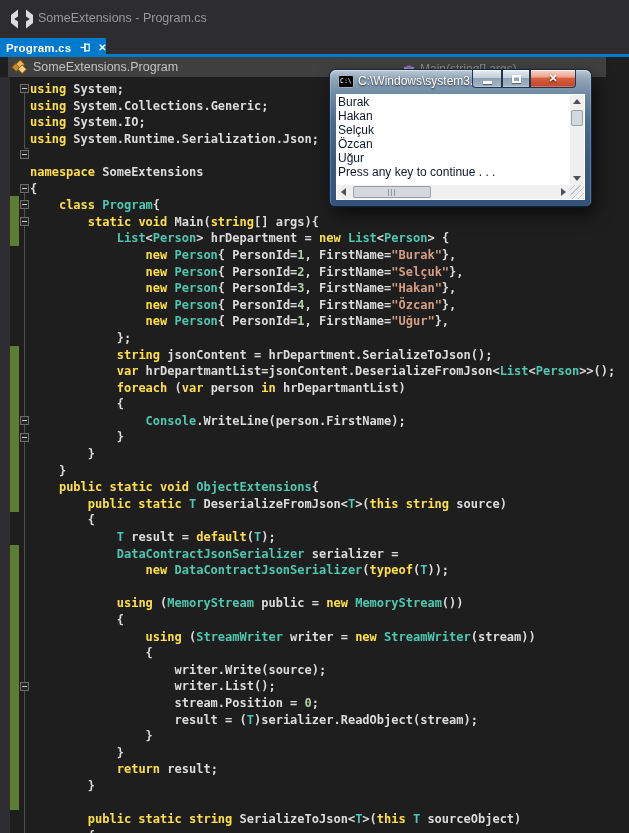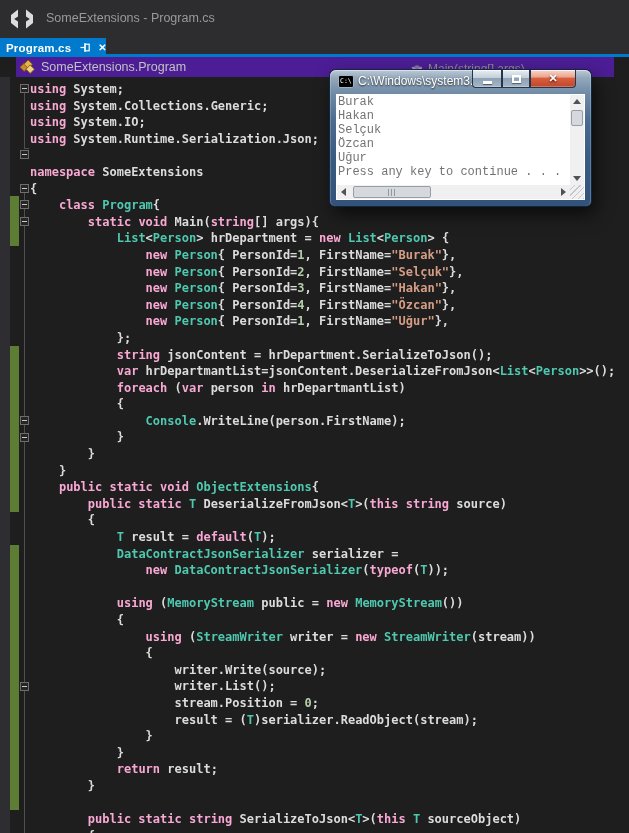--- a/index.html
+++ b/index.html
@@ -2,48 +2,48 @@
 <html><head>
 <meta charset="utf-8">
 <style>
   html,body{margin:0;padding:0;}
   body{width:629px;height:833px;background:#1e1e1e;overflow:hidden;position:relative;
        font-family:"Liberation Sans",sans-serif;-webkit-font-smoothing:antialiased;}
 
   
   .titlebar{position:absolute;left:0;top:0;width:629px;height:38px;background:#2d2d30;}
   .vslogo{position:absolute;left:9px;top:7px;width:26px;height:24px;}
-  .title-text{position:absolute;left:46px;top:11px;font-size:12.5px;color:#999;}
+  .title-text{position:absolute;left:38px;top:11px;font-size:12.5px;color:#999;}
 
   .tabstrip{position:absolute;left:0;top:38px;width:629px;height:19px;background:#2d2d30;}
   .tabstrip .blue-line{position:absolute;left:0;bottom:0;width:629px;height:3px;background:#007acc;}
   .tab{position:absolute;left:0;top:0;height:19px;width:106px;background:#007acc;display:flex;align-items:center;}
   .tab-label{color:#fff;font-size:11.5px;padding-left:6px;font-weight:bold;letter-spacing:.2px;}
   .tab-pin{margin-left:8px;width:13px;height:13px;display:inline-block;}
   .tab-close{margin-left:6px;color:#fff;font-size:10px;line-height:13px;width:13px;text-align:center;font-weight:bold;}
 
-  .breadcrumb{position:absolute;left:16px;top:57px;width:598px;height:20px;background:#4c1d95;}
+  .breadcrumb{position:absolute;left:8px;top:57px;width:598px;height:20px;background:#404040;}
   .bc-left{position:absolute;left:3px;top:0;height:20px;display:flex;align-items:center;}
   .bc-label{color:#c2c2c2;font-size:12.5px;margin-left:5px;}
   .bc-right{position:absolute;left:395px;top:1px;height:18px;display:flex;align-items:flex-end;}
   .bc-right-label{color:#8a8a8a;font-size:12px;margin-left:5px;}
 
   
   .glyph-margin{position:absolute;left:0;top:77px;width:10px;height:756px;background:#2e2e32;}
   .change-bar{position:absolute;left:10px;width:9px;background:#5d7d34;}
   .outline-line{position:absolute;left:24px;width:1px;background:#4f4f4f;}
   .outline-notch{position:absolute;left:24px;width:5px;height:1px;background:#4f4f4f;}
   .outline-box{position:absolute;left:20px;width:9px;height:9px;background:#252526;border:1px solid #6d6d6d;box-sizing:border-box;}
   .outline-box:after{content:'';position:absolute;left:1px;right:1px;top:3px;height:1px;background:#c8c8c8;}
 
   
   #code-area{position:absolute;left:30px;top:81px;font-family:"DejaVu Sans Mono",monospace;
              font-size:12px;font-weight:bold;line-height:16.6px;}
   .cl{white-space:pre;min-height:16.6px;}
-  .k{color:#f9a8d4}.t{color:#4ec9b0}.p{color:#dcdcdc}.s{color:#d69d85}.n{color:#b5cea8}
+  .k{color:#fde047}.t{color:#4ec9b0}.p{color:#dcdcdc}.s{color:#d69d85}.n{color:#b5cea8}
 
   
   .console-window{position:absolute;left:330px;top:70px;width:261px;height:136px;z-index:20;
     border-radius:6px 6px 5px 5px;
     background:linear-gradient(180deg,#bdc9d6 0,#93a7ba 6%,#6d89a4 18%,#4a6b8e 38%,#3a5b80 65%,#32527a 100%);
     box-shadow:0 0 0 1px #10263f,4px 8px 18px rgba(0,0,0,.65),inset 0 1px 0 rgba(255,255,255,.45),inset 1px 0 0 rgba(255,255,255,.2),inset -1px 0 0 rgba(255,255,255,.2);}
   .ctitle{position:absolute;left:0;top:0;right:0;height:24px;}
   .cmd-icon{position:absolute;left:8px;top:5px;width:16px;height:13px;background:#000;border:1px solid #9fb0c0;
             border-radius:2px;box-sizing:border-box;color:#fff;font-family:"DejaVu Sans Mono",monospace;
             font-size:6.5px;line-height:11px;padding-left:1px;}
@@ -56,21 +56,21 @@
   .cbtn.minb{width:30px;border-radius:0 0 0 4px;}
   .cbtn.maxb{width:28px;}
   .cbtn.closeb{width:46px;border-radius:0 0 4px 0;
         background:linear-gradient(180deg,#f6d9cd 0%,#eda58f 40%,#d65f3e 50%,#c1462a 100%);}
   .glyph-min{width:9px;height:3px;background:#fff;margin-top:8px;box-shadow:0 1px 1px rgba(0,0,0,.5);}
   .glyph-max{width:9px;height:8px;border:2px solid #fff;box-sizing:border-box;box-shadow:0 1px 1px rgba(0,0,0,.4);}
   .glyph-close{color:#fff;font-size:11px;font-weight:bold;text-shadow:0 1px 2px rgba(60,0,0,.9);}
 
   .cclient{position:absolute;left:6px;right:6px;top:24px;bottom:6px;background:#fff;}
   #console-text{position:absolute;left:2px;top:1px;right:16px;bottom:15px;overflow:hidden;
-        font-family:Liberation Mono, monospace;font-size:12px;line-height:14px;color:#737373;white-space:pre;}
+        font-family:Liberation Sans, sans-serif;font-size:12px;line-height:14px;color:#0f172a;white-space:pre;}
   .vscroll{position:absolute;top:1px;right:1px;width:14px;bottom:15px;background:#f0f0f0;}
   .hscroll{position:absolute;left:1px;bottom:1px;height:14px;right:15px;background:#f0f0f0;}
   .sbtn{position:absolute;background:#f0f0f0;display:flex;align-items:center;justify-content:center;}
   .tri-up{width:0;height:0;border-left:4px solid transparent;border-right:4px solid transparent;border-bottom:5px solid #4d5359;}
   .tri-down{width:0;height:0;border-left:4px solid transparent;border-right:4px solid transparent;border-top:5px solid #4d5359;}
   .tri-left{width:0;height:0;border-top:4px solid transparent;border-bottom:4px solid transparent;border-right:5px solid #4d5359;}
   .tri-right{width:0;height:0;border-top:4px solid transparent;border-bottom:4px solid transparent;border-left:5px solid #4d5359;}
   .vthumb{position:absolute;left:1px;right:1px;top:15px;height:16px;background:#d5d9dd;border:1px solid #979ea6;border-radius:2px;box-sizing:border-box;}
   .hthumb{position:absolute;top:1px;bottom:1px;left:16px;width:78px;background:#d5d9dd;border:1px solid #979ea6;border-radius:2px;box-sizing:border-box;
           display:flex;align-items:center;justify-content:center;}

